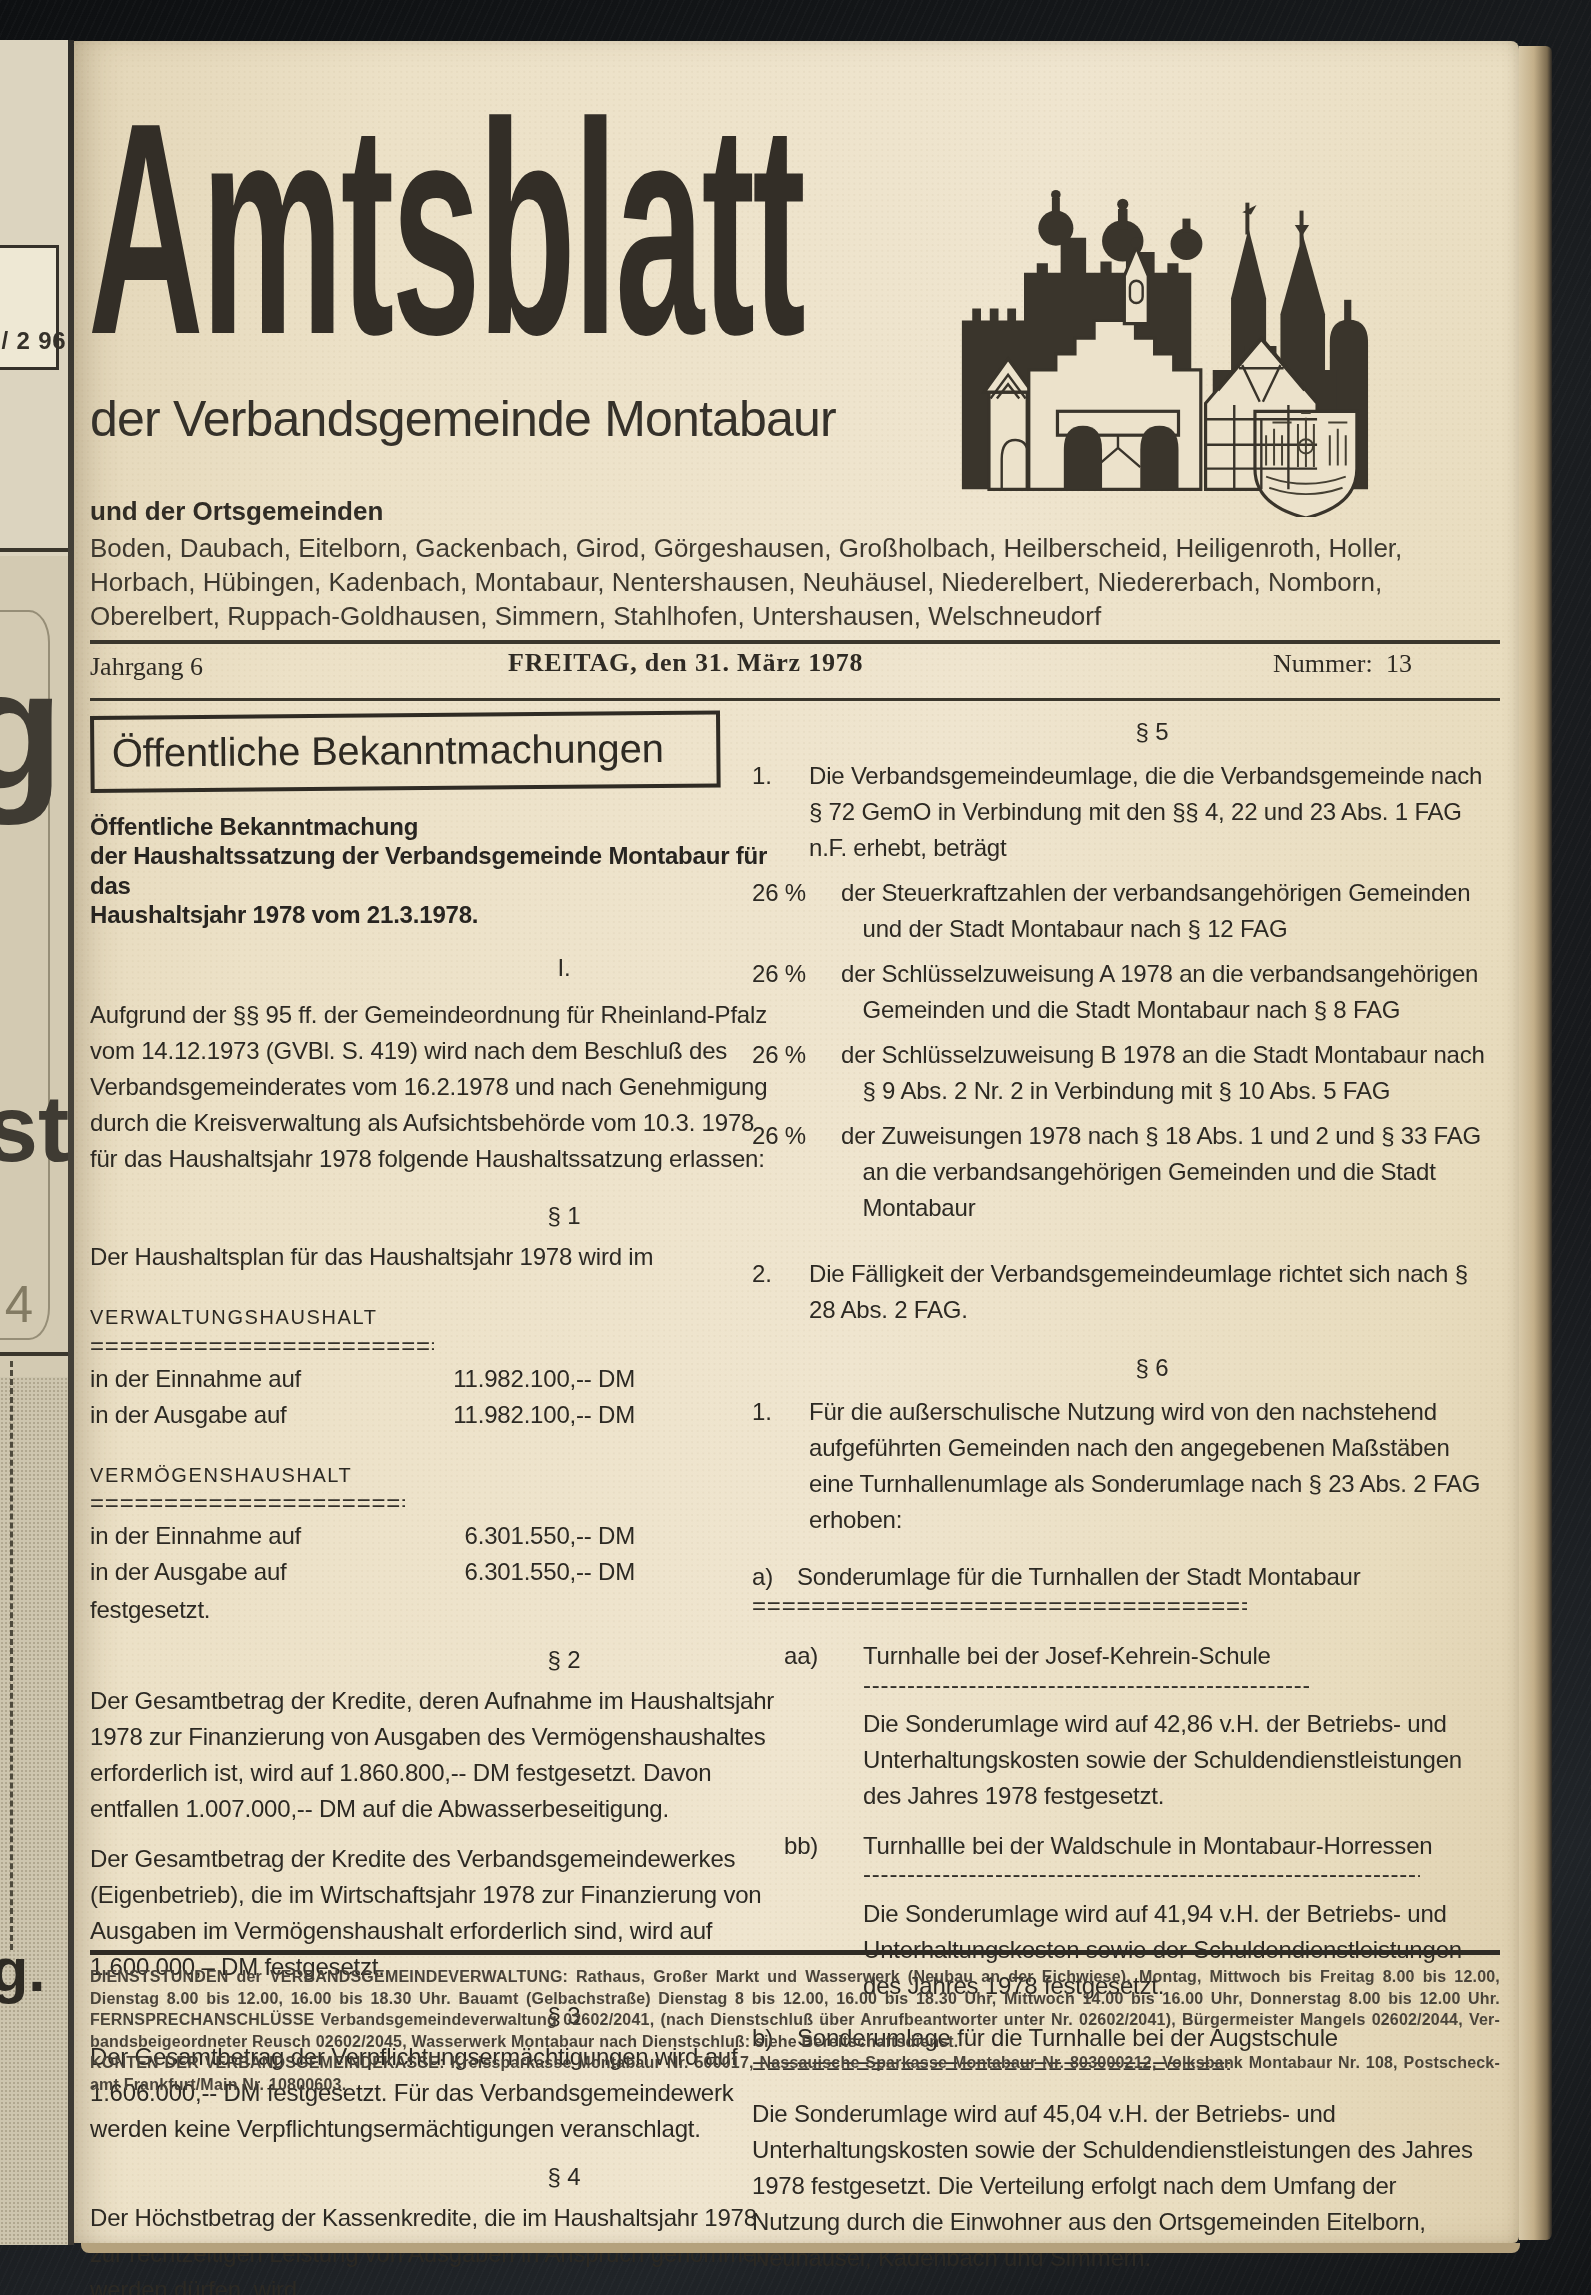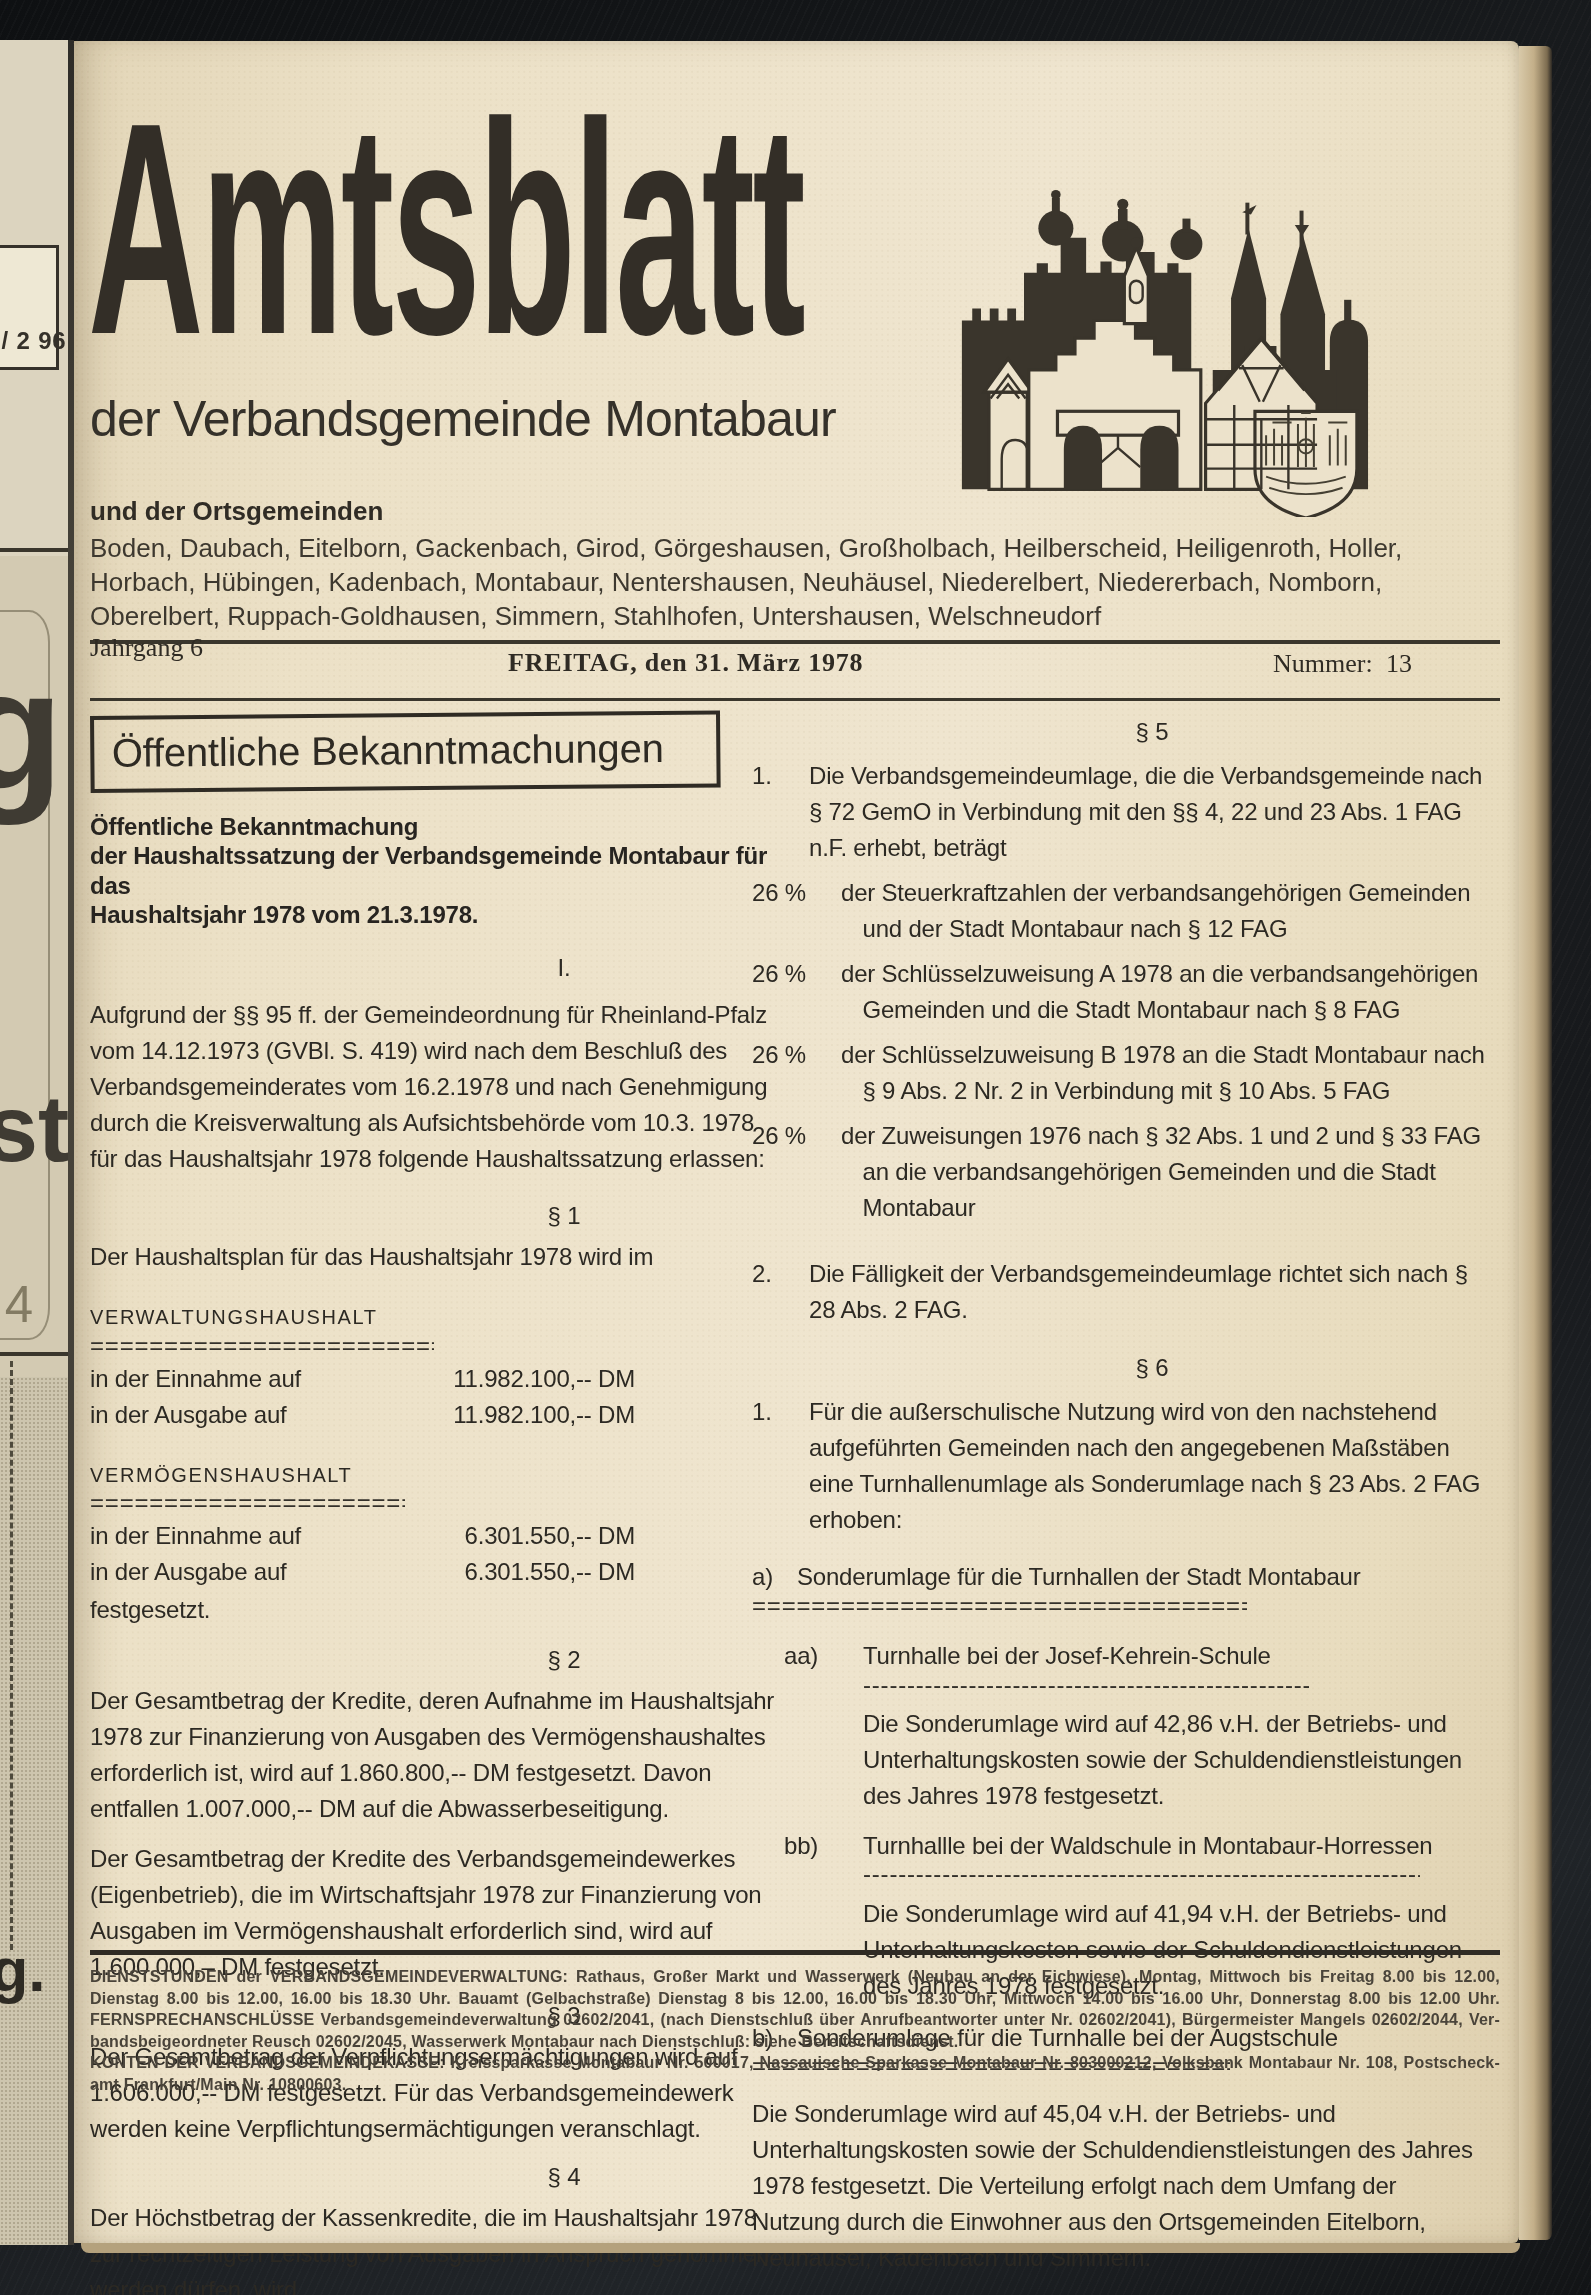--- a/index.html
+++ b/index.html
@@ -48,21 +48,21 @@
   .mast-sub{position:absolute;left:16px;top:349px;font-size:50px;font-weight:400;letter-spacing:-0.8px;color:#35312a;white-space:nowrap;}
   .orts-label{position:absolute;left:16px;top:455px;font-size:26px;font-weight:bold;color:#302c25;}
   .muni{position:absolute;left:16px;top:490px;font-size:26px;line-height:34px;color:#3d382f;white-space:nowrap;}
   .logo{position:absolute;left:864px;top:134px;width:438px;height:342px;}
   
   .rule{position:absolute;left:16px;width:1410px;background:#3a362c;}
   .rule1{top:599px;height:4px;}
   .rule2{top:657px;height:3.2px;}
   .rule-footer{top:1909px;height:4.8px;background:#2f2b24;}
   .dateline{font-family:"Liberation Serif","DejaVu Serif",serif;font-size:26px;color:#2f2b24;}
-  .dl-jahrgang{position:absolute;left:16px;top:592px;}
+  .dl-jahrgang{position:absolute;left:16px;top:611px;}
   .dl-date{position:absolute;left:434px;top:607px;letter-spacing:0.8px;font-weight:bold;}
   .dl-nr-label{position:absolute;left:1174px;top:608px;margin-left:25px;}
   .dl-nr-val{position:absolute;left:1312px;top:608px;}
   
   .col{position:absolute;font-size:24px;line-height:36px;letter-spacing:-0.2px;color:#2c2923;}
   .col-left{left:16px;top:675px;width:685px;}
   .col-right{left:678px;top:673px;width:736px;}
   .announce-box{width:630px;border:4px solid #2f2b24;padding:11px 17.5px 12.7px 17.5px;box-sizing:border-box;
     font-size:40px;line-height:45px;font-weight:400;color:#2e2a23;transform:rotate(-0.5deg);transform-origin:0 0;}
   .bold-head{margin-top:19px;font-weight:bold;font-size:24px;line-height:29.4px;letter-spacing:-0.2px;color:#272420;}
@@ -258,21 +258,21 @@
     <div class="pct-row">
       <span class="pct-num">26 %</span>
       <span class="pct-body">der Schlüsselzuweisung A 1978 an die verbandsangehörigen Gemeinden und die Stadt Montabaur nach § 8 FAG</span>
     </div>
     <div class="pct-row">
       <span class="pct-num">26 %</span>
       <span class="pct-body">der Schlüsselzuweisung B 1978 an die Stadt Montabaur nach § 9 Abs. 2 Nr. 2 in Verbindung mit § 10 Abs. 5 FAG</span>
     </div>
     <div class="pct-row">
       <span class="pct-num">26 %</span>
-      <span class="pct-body">der Zuweisungen 1976 nach § 32 Abs. 1 und 2 und § 33 FAG an die verbandsangehörigen Gemeinden und die Stadt Montabaur</span>
+      <span class="pct-body">der Zuweisungen 1978 nach § 18 Abs. 1 und 2 und § 33 FAG an die verbandsangehörigen Gemeinden und die Stadt Montabaur</span>
     </div>
 
     <div class="item-row gap-lg">
       <span class="item-num">2.</span>
       <span class="item-body">Die Fälligkeit der Verbandsgemeindeumlage richtet sich nach § 28 Abs. 2 FAG.</span>
     </div>
 
     <div class="par-label-r" style="margin-top:22px;">§ 6</div>
 
     <div class="item-row" style="margin-top:0;">

